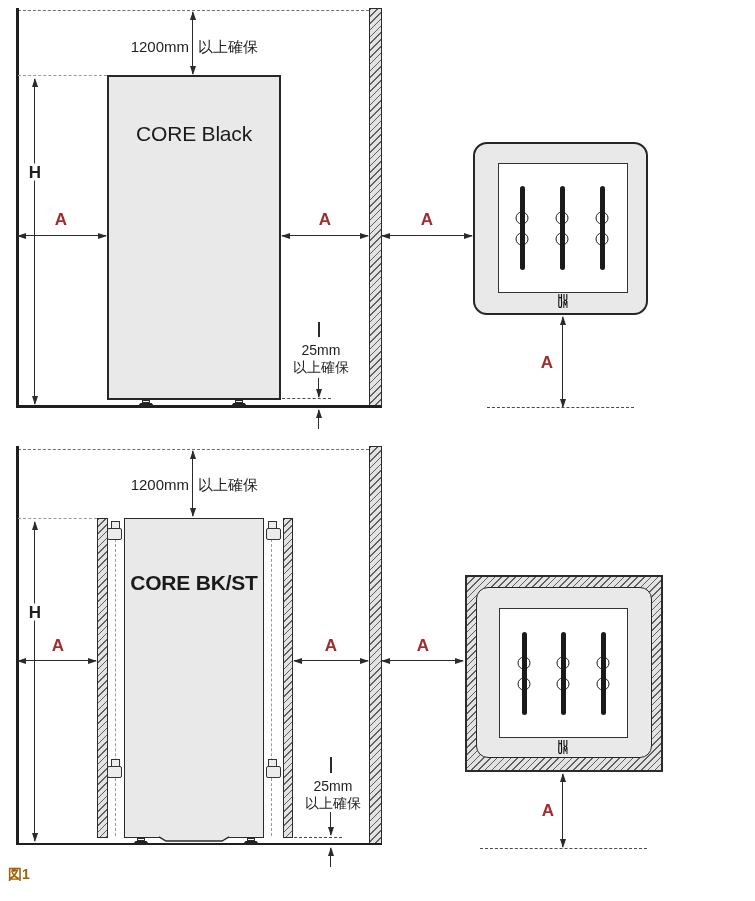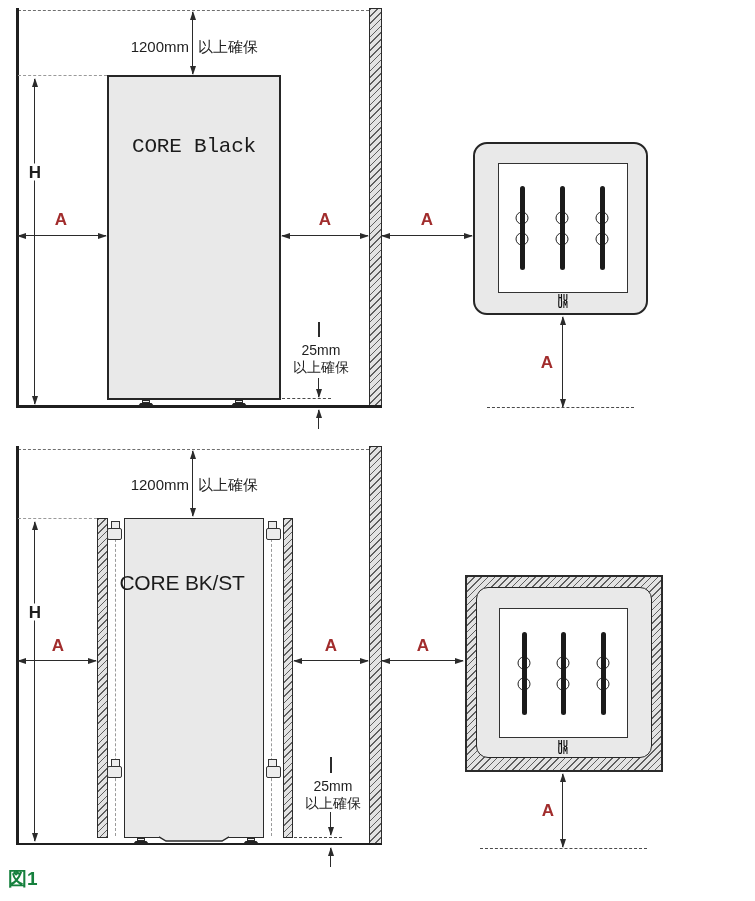--- a/index.html
+++ b/index.html
@@ -38,37 +38,37 @@
   .anchor-left { transform:translate(0,-50%); }
   .small2 { font-size:14px; transform:translate(-50%,-50%); white-space:nowrap; line-height:1; }
   .bar { width:5px; background:#1b1b1b; border-radius:3px; }
   .ring { width:13px; height:13px; border-radius:50%; background:#fff; border:1.5px solid #222;
           transform:translate(-50%,-50%); }
   .huum { transform:translate(-50%,0); font-weight:bold; font-size:8px; line-height:6.6px;
           letter-spacing:0.4px; text-align:center; color:#111; font-family:"DejaVu Sans Mono",monospace; }
   .clip-part { position:absolute; background:#ececec; border:1.3px solid #333; display:block; }
   .foot-stem { position:absolute; background:#f1f1f1; border:1.3px solid #2b2b2b; display:block; }
   .foot-base { position:absolute; background:#222; clip-path:polygon(16% 0,84% 0,100% 100%,0 100%); display:block; }
-  .caption { display:flex; align-items:baseline; font-size:19px; color:#15803d; }
+  .caption { display:flex; align-items:baseline; font-size:14px; color:#a16207; }
   .caption .fig { font-weight:bold; margin-right:8px; }
 </style>
 </head>
 <body>
 
 <div class="canvas">
 
   <div>
     <div class="abs dash" style="left:18px; top:10px; width:351px;"></div>
     <div class="abs wallline" style="left:16px; top:8px; width:2.6px; height:400px;"></div>
     <div class="abs hatch" style="left:369px; top:8px; width:12.5px; height:400px;"></div>
     <div class="abs wallline" style="left:16px; top:405px; width:365.5px; height:2.6px;"></div>
     <div class="abs dash-faint" style="left:18px; top:75px; width:89px;"></div>
 
     <div class="abs box" style="left:107px; top:75px; width:174px; height:324.5px;"></div>
-    <div class="abs heater-name" style="left:194px; top:146px;font-family:Liberation Mono, monospace;">CORE Black</div>
+    <div class="abs heater-name" style="left:194px; top:134px;">CORE Black</div>
 
     <div class="abs" style="left:138px; top:399.5px; width:16px; height:6.5px;">
       <span class="foot-stem" style="left:4px; top:0; width:8px; height:3.8px;"></span>
       <span class="foot-base" style="left:0; bottom:0; width:16px; height:3.2px;"></span>
     </div>
     <div class="abs" style="left:231px; top:399.5px; width:16px; height:6.5px;">
       <span class="foot-stem" style="left:4px; top:0; width:8px; height:3.8px;"></span>
       <span class="foot-base" style="left:0; bottom:0; width:16px; height:3.2px;"></span>
     </div>
 
@@ -124,21 +124,21 @@
     <div class="abs wallline" style="left:16px; top:446px; width:2.6px; height:399px;"></div>
     <div class="abs hatch" style="left:369px; top:446px; width:12.5px; height:398.5px;"></div>
     <div class="abs wallline" style="left:16px; top:842.8px; width:365.5px; height:2.6px;"></div>
     <div class="abs dash-faint" style="left:18px; top:517.5px; width:79px;"></div>
 
     <div class="abs hatch" style="left:97px;   top:518px; width:10.5px; height:320px;"></div>
     <div class="abs hatch" style="left:282.5px; top:518px; width:10.5px; height:320px;"></div>
     <div class="abs box-thin" style="left:124px; top:518px; width:140px; height:320px;"></div>
     <div class="abs vdash" style="left:115.3px; top:524px; height:312px;"></div>
     <div class="abs vdash" style="left:271.3px; top:524px; height:312px;"></div>
-    <div class="abs heater-name" style="left:182px; top:583px;">CORE BK/ST</div>
+    <div class="abs heater-name" style="left:194px; top:583px;font-weight:bold;">CORE BK/ST</div>
 
     <div class="abs" style="left:106.5px; top:520.5px; width:16px; height:20px;">
       <span class="clip-part" style="left:4px; top:0; width:9px; height:9px;"></span>
       <span class="clip-part" style="left:0; top:7px; width:15px; height:12px; border-radius:2px;"></span>
     </div>
     <div class="abs" style="left:264.5px; top:520.5px; width:16px; height:20px;">
       <span class="clip-part" style="left:3px; top:0; width:9px; height:9px;"></span>
       <span class="clip-part" style="left:1px; top:7px; width:15px; height:12px; border-radius:2px;"></span>
     </div>
     <div class="abs" style="left:106.5px; top:758.5px; width:16px; height:20px;">

